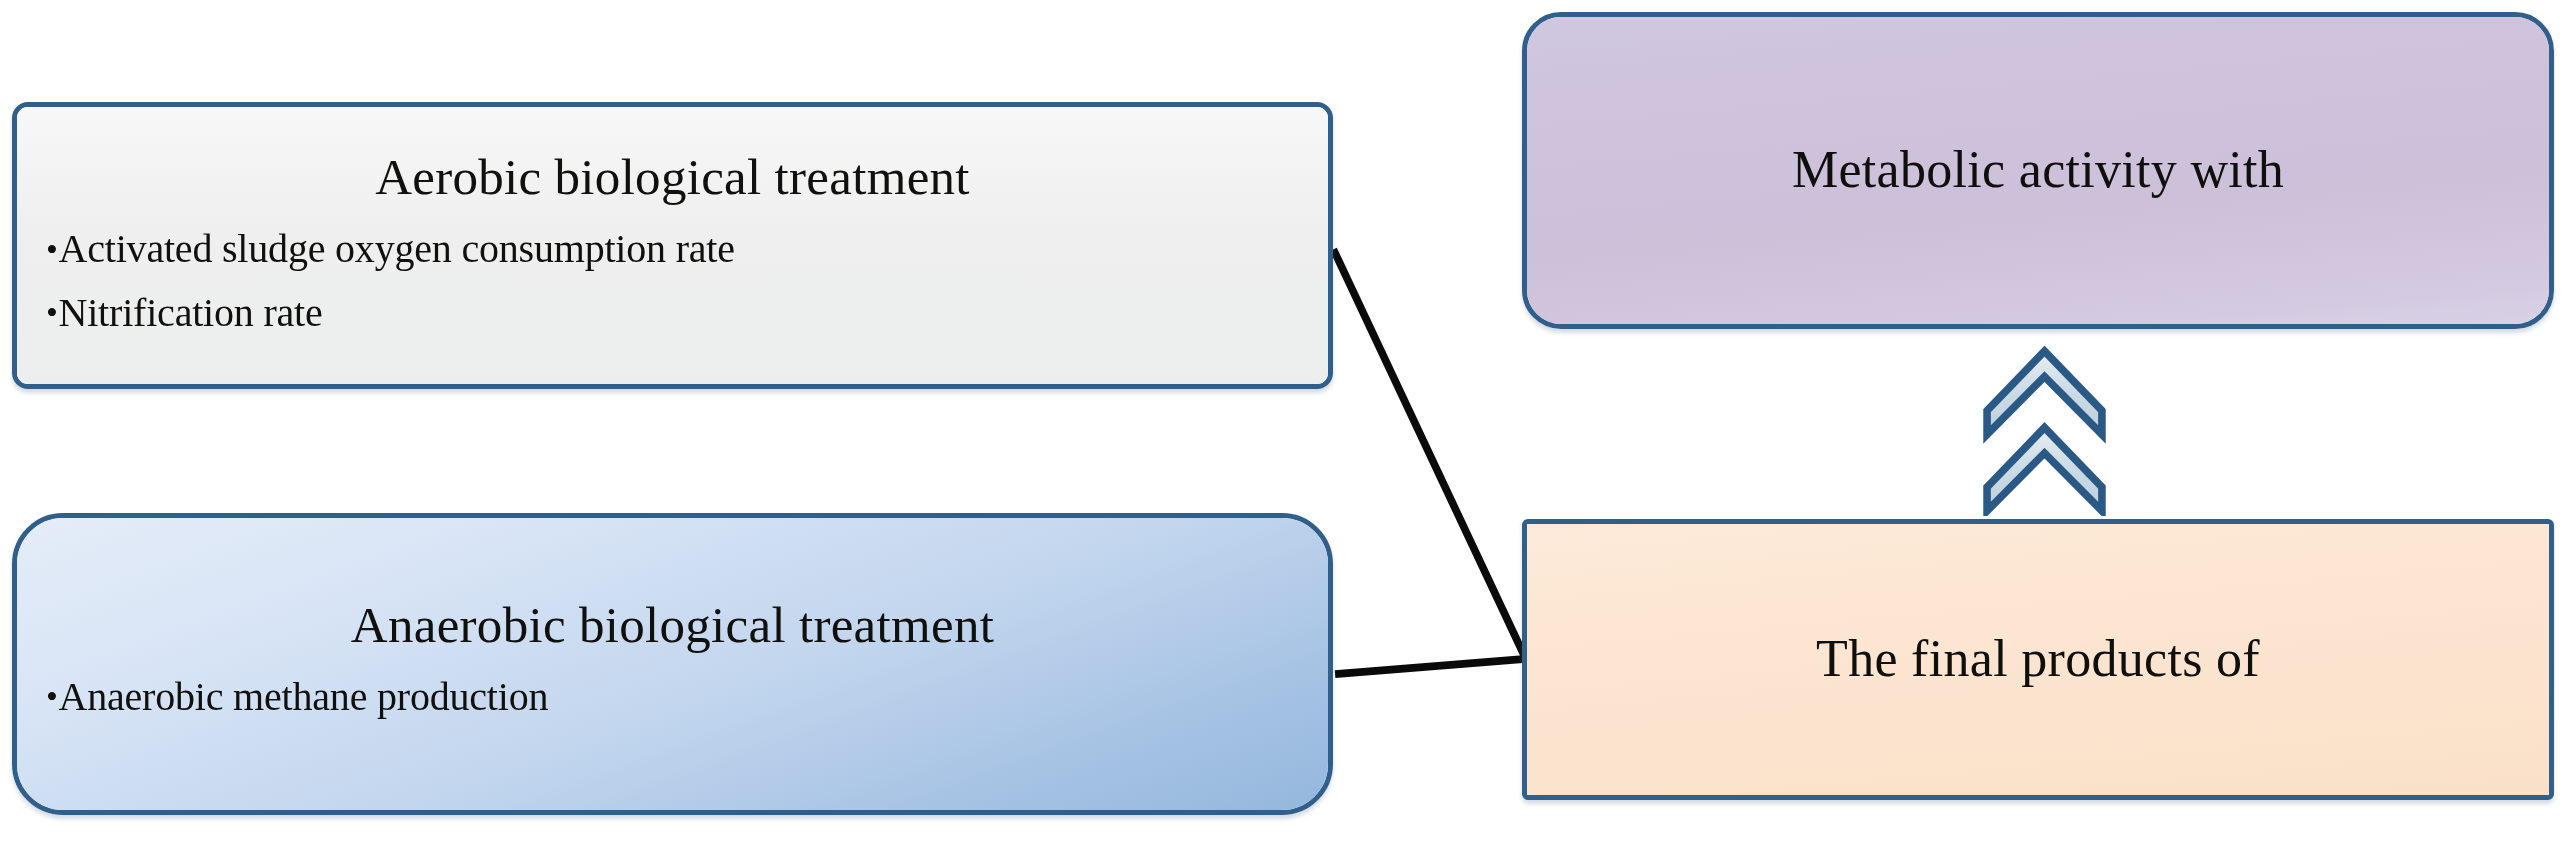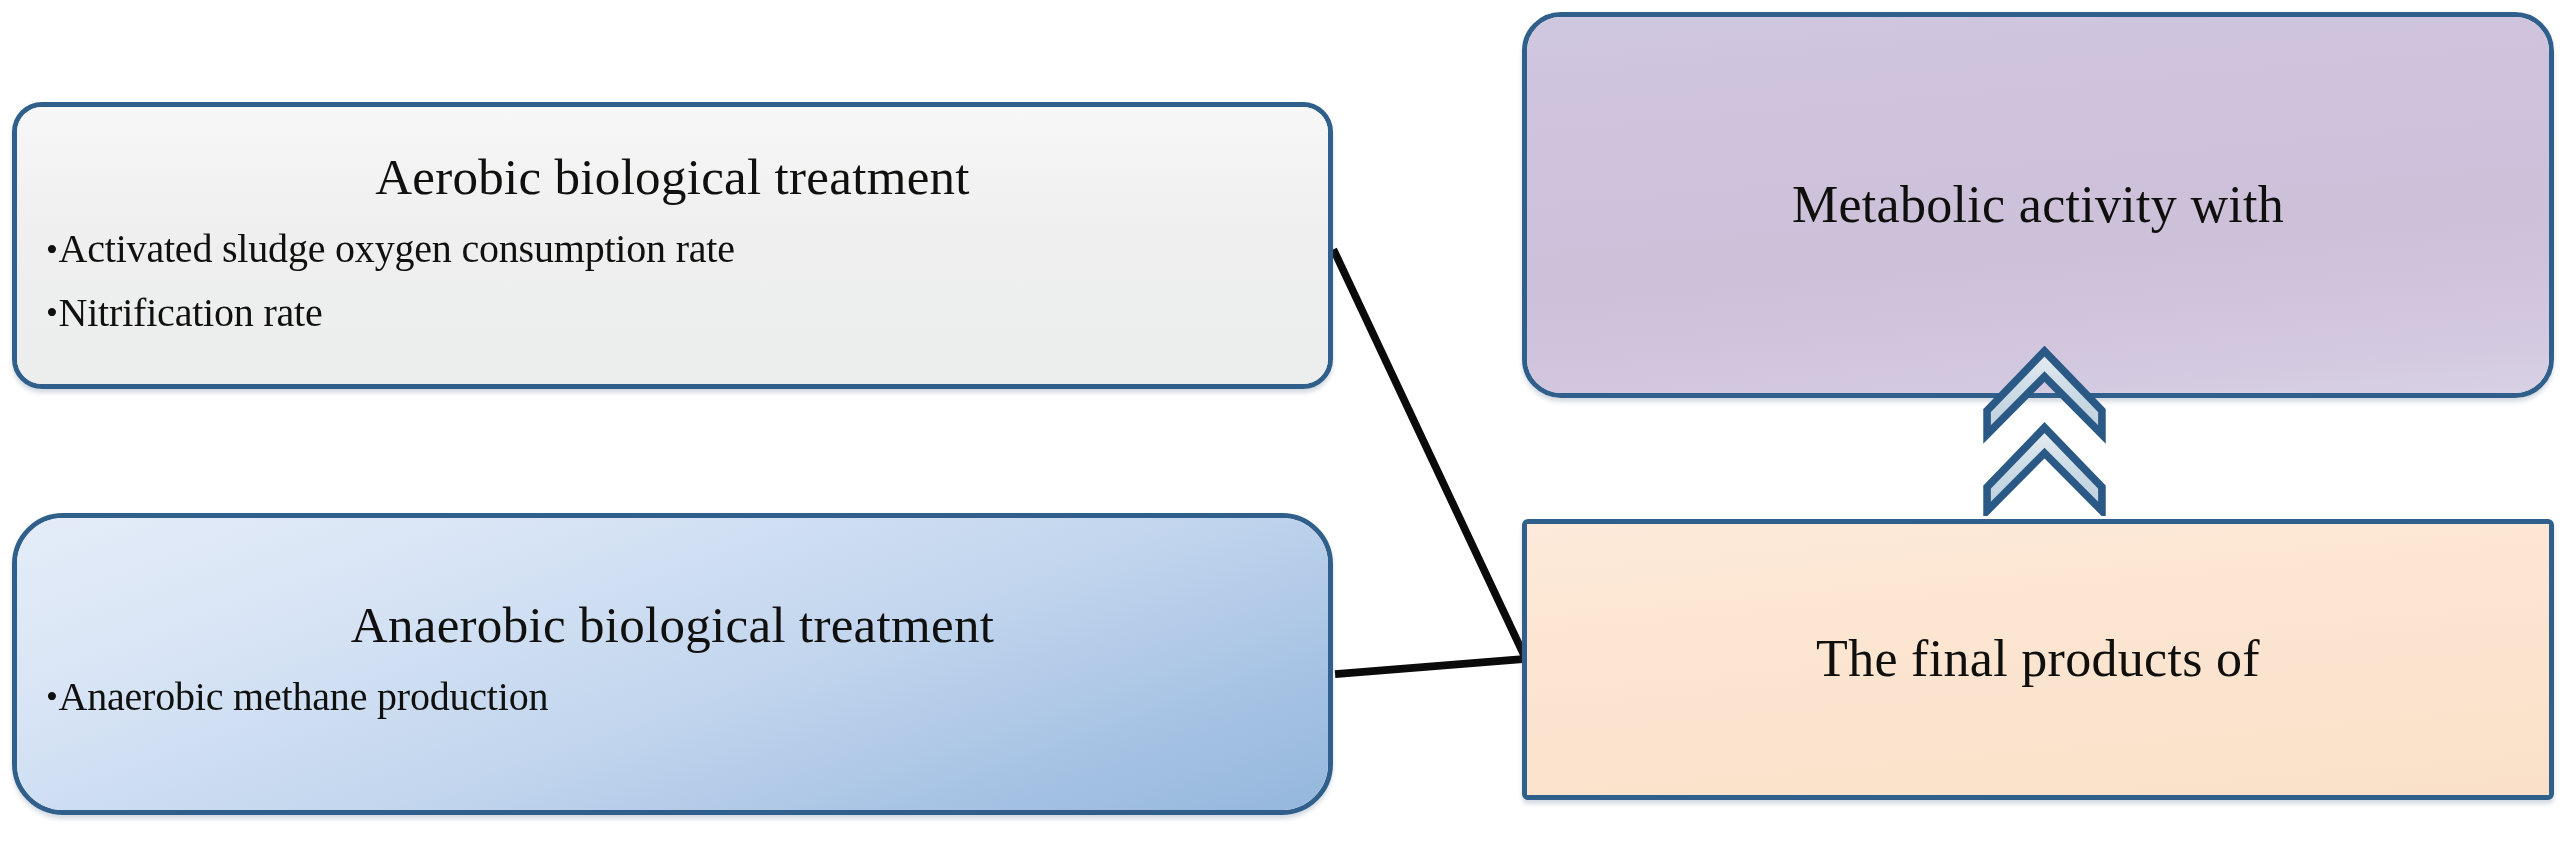--- a/index.html
+++ b/index.html
@@ -35,42 +35,42 @@
     display: flex;
     flex-direction: column;
     justify-content: center;
     box-sizing: border-box;
   }
 
   
   #node-aerobic {
     left: 12px;  top: 102px;
     width: 1321px; height: 287px;
-    border-radius: 30px;
+    border-radius: 16px;
   }
   #node-aerobic .node-inner {
     background: linear-gradient(180deg,#f7f7f7 0%,#efefef 45%,#eceded 100%);
     padding: 6.8px 29px 12px 29px;
   }
 
   
   #node-anaerobic {
     left: 12px;  top: 513px;
     width: 1321px; height: 302px;
     border-radius: 51px;
   }
   #node-anaerobic .node-inner {
     background: linear-gradient(160deg,#e4ecf8 0%,#dae6f6 22%,#c3d6ee 55%,#a2c0e2 85%,#95b7dd 100%);
     padding: 8.5px 29px 18.6px 29px;
   }
 
   
   #node-metabolic {
     left: 1522px; top: 12px;
-    width: 1032px; height: 386px;
+    width: 1032px; height: 317px;
     border-radius: 39px;
   }
   #node-metabolic .node-inner {
     background: linear-gradient(175deg,#cfc7e0 0%,#cfc2dc 28%,#cdc0d9 60%,#d3c9e0 88%,#d8d2e6 100%);
     align-items: center;
     padding: 0 39px;
   }
 
   
   #node-products {

